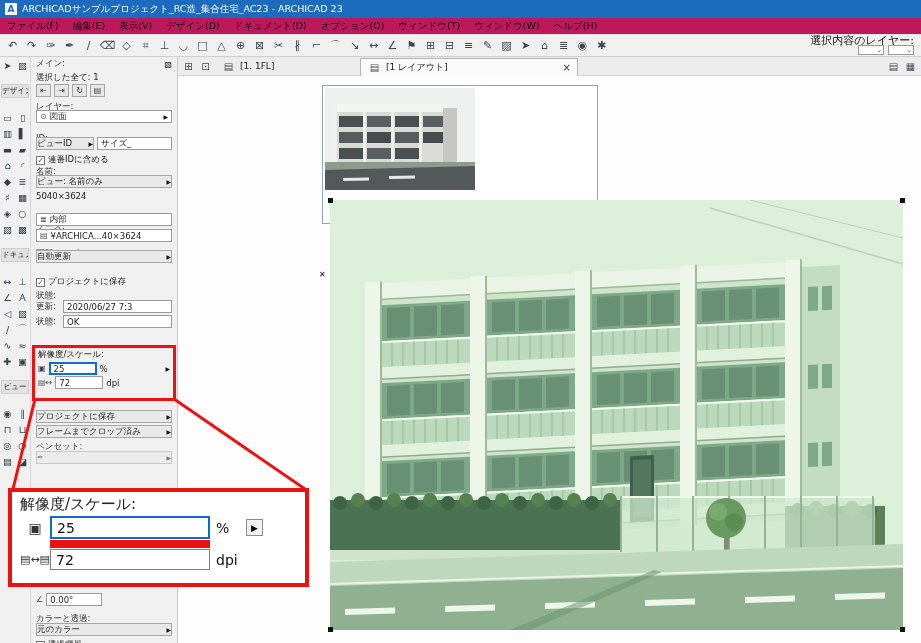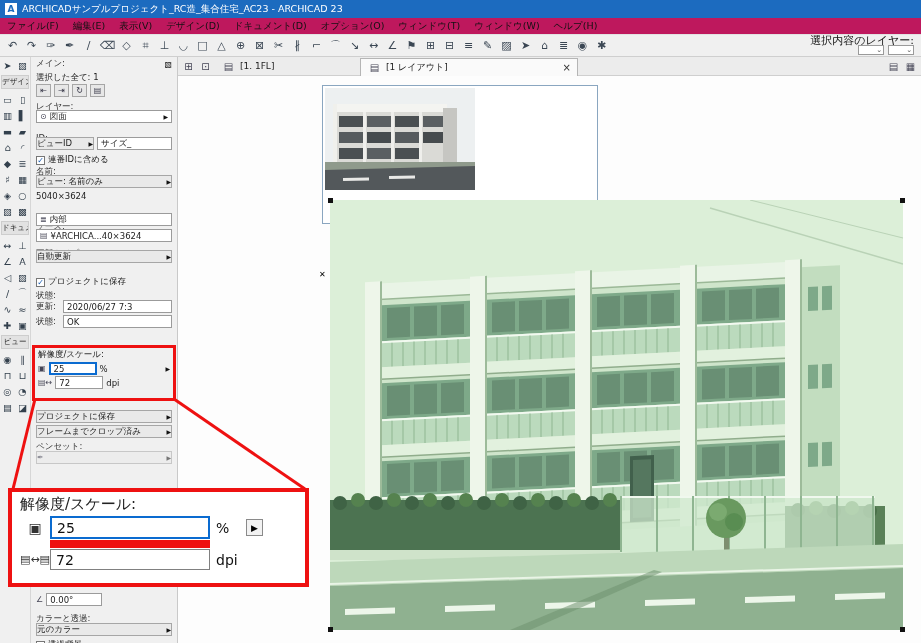--- a/index.html
+++ b/index.html
@@ -21,21 +21,21 @@
   .tb-layer-label{font-size:11px;color:#111;line-height:9px;text-align:center;}
   .mini-combos{display:flex;gap:4px;}
   .mini-combo{width:26px;height:10px;background:#fff;border:1px solid #9a9a9a;font-size:7px;line-height:8px;text-align:right;color:#555;padding-right:1px;}
 
   
   #main{position:absolute;left:0;top:57px;right:0;bottom:0;}
 
   
   .toolcol{position:absolute;left:0;top:0;width:31px;height:100%;background:#f0f0f0;border-right:1px solid #d6d6d6;overflow:hidden;}
   .tool-top{display:grid;grid-template-columns:1fr 1fr;}
-  .tool-label{font-size:7.5px;background:#e2e2e2;border:1px solid #cdcdcd;text-align:center;padding:1px 0;margin:2px 1px;color:#222;white-space:nowrap;overflow:hidden;}
+  .tool-label{font-size:7.5px;background:#e2e2e2;border:1px solid #cdcdcd;text-align:center;padding:1px 0;margin:11px 1px;color:#222;white-space:nowrap;overflow:hidden;}
   .tool-grid{display:grid;grid-template-columns:1fr 1fr;}
   .tool-icon{height:16px;font-size:9.5px;color:#33404d;display:flex;align-items:center;justify-content:center;}
 
   
   .panel{position:absolute;left:31px;top:0;width:147px;height:100%;background:#f0f0f0;border-right:1px solid #c9c9c9;font-size:8.5px;color:#222;}
   .prow{position:absolute;left:5px;right:5px;display:flex;align-items:center;gap:3px;}
   .phead{color:#333;}
   .pfield{background:#fff;border:1px solid #9b9b9b;height:13px;display:flex;align-items:center;gap:3px;padding:0 3px;flex:1;}
   .pcombo{background:#e9e9e9;border:1px solid #a6a6a6;height:13px;display:flex;align-items:center;justify-content:center;gap:5px;flex:1;}
   .ficon{font-size:8px;color:#445;}

